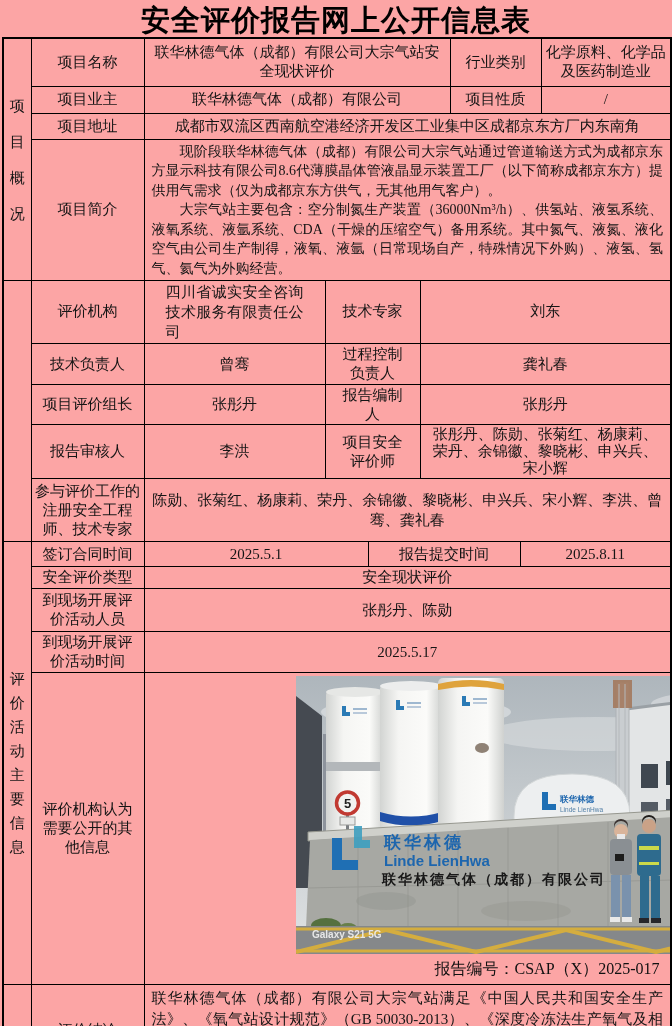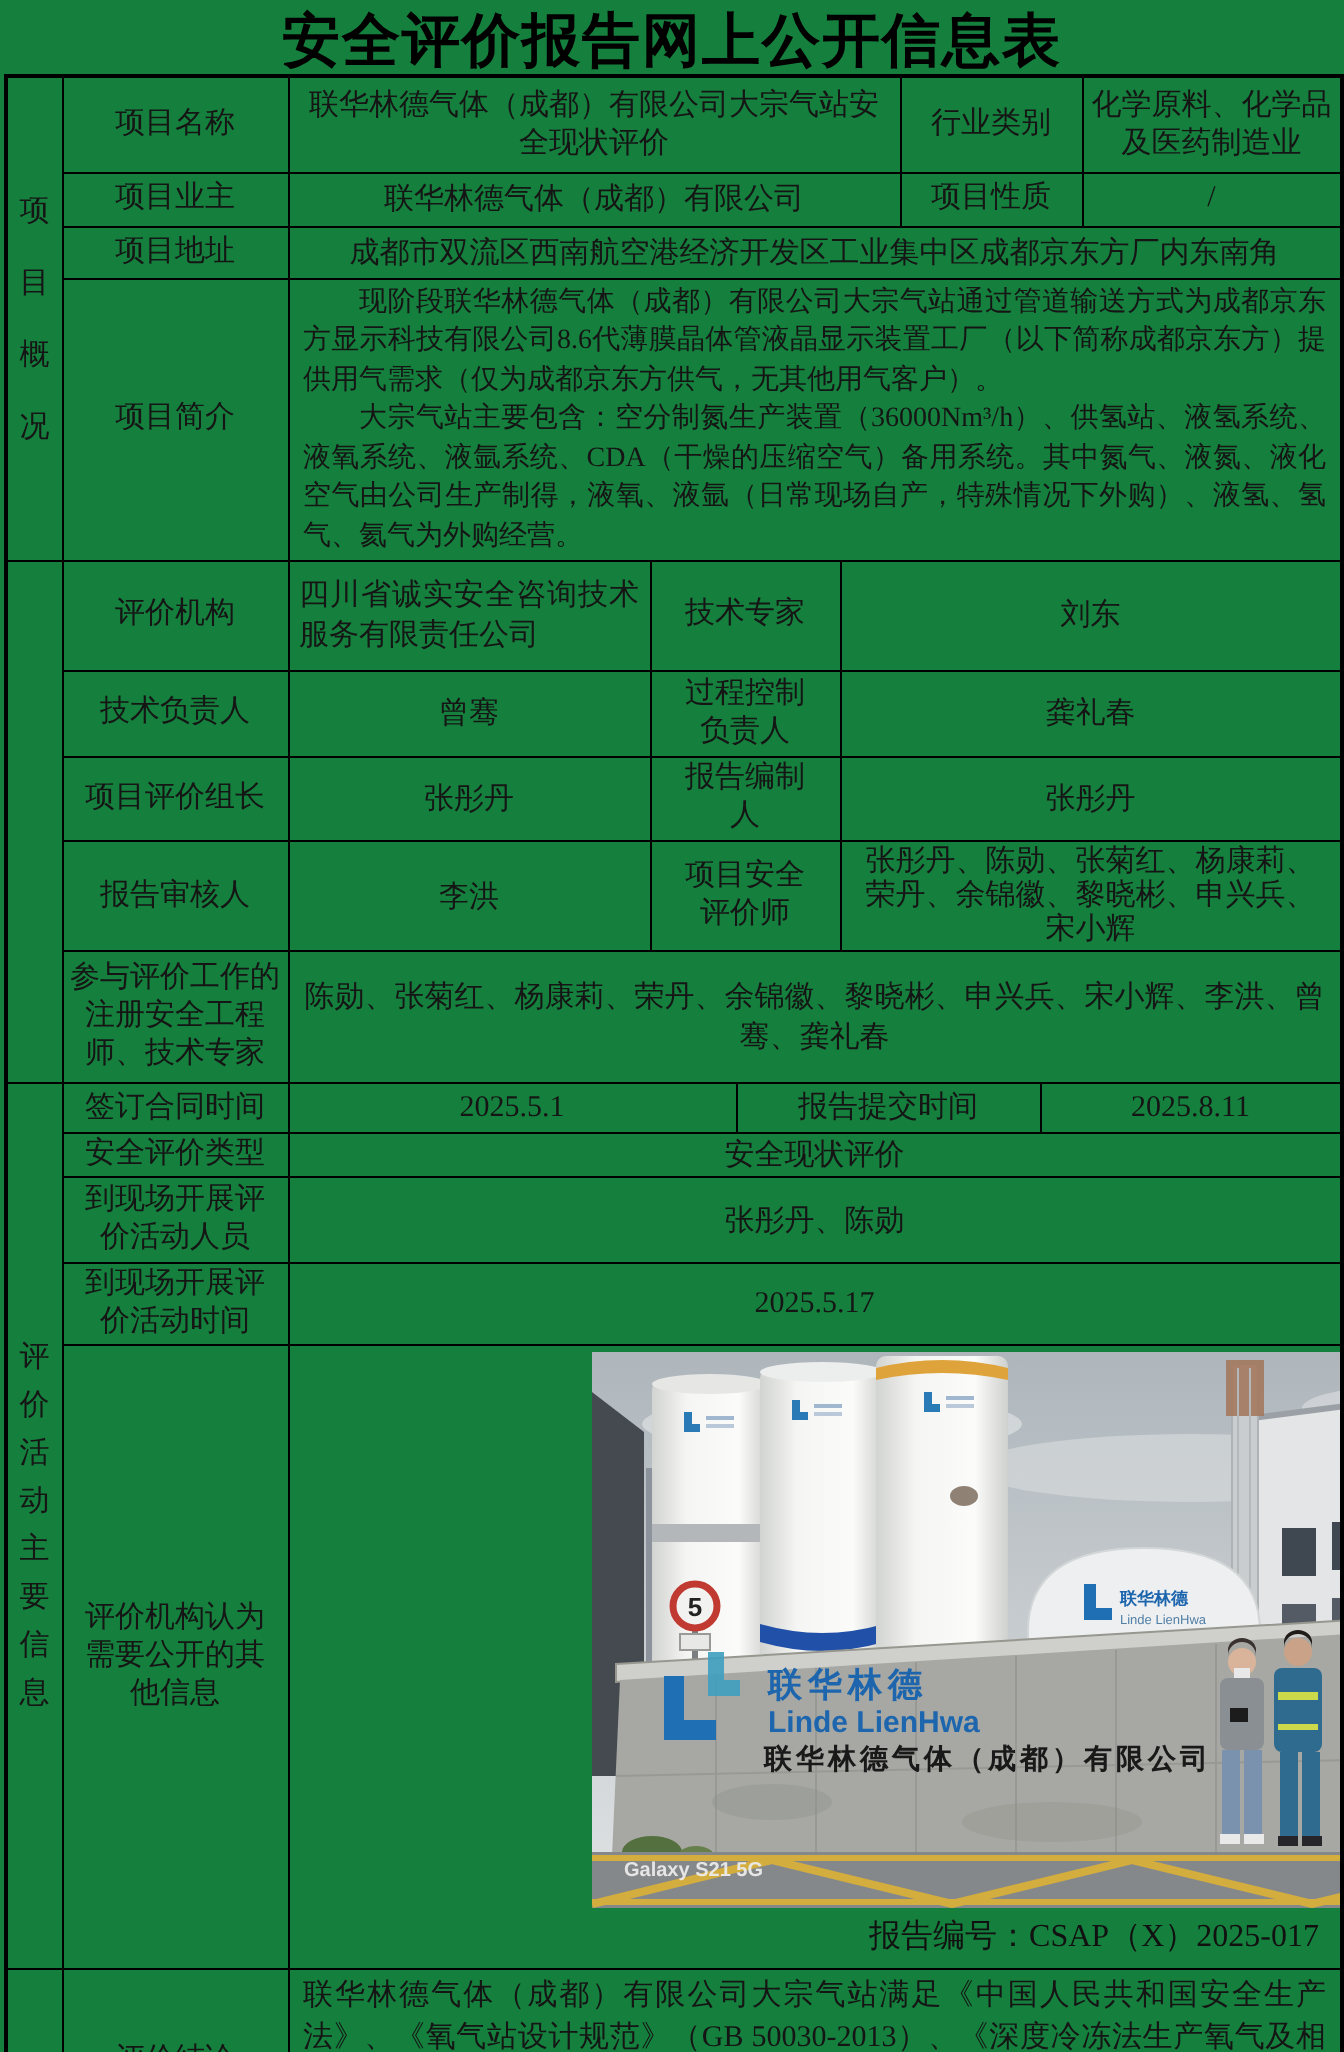--- a/index.html
+++ b/index.html
@@ -1,17 +1,17 @@
 <!DOCTYPE html>
 <html><head>
 <meta charset="utf-8">
 <style>
   html,body { margin:0; padding:0; background:#ffffff; }
   .page {
-    position:relative; width:672px; height:1026px; background:#15803d;
+    position:relative; width:672px; height:1026px; background:#fca5a5;
     font-family:"Liberation Serif","DejaVu Serif",serif; color:#151515;
     overflow:hidden;
   }
   .doc-title {
     margin:0; position:absolute; top:1px; left:0; width:672px;
     text-align:center; font-size:29px; font-weight:bold;
     font-family:"Liberation Sans","DejaVu Sans",sans-serif;
     letter-spacing:1px; color:#000;
   }
   table.form {
@@ -31,21 +31,21 @@
   td.sec3 .vtext { line-height:24px; }
   td.lab { padding:0 10px; line-height:19px; }
   td.lab.p2 { padding:0 2px;margin-top:12px; }
   td.just {
     text-align:justify; padding:2px 7px; line-height:19.5px; font-size:14px;
   }
   td.just p { margin:0; text-indent:2em; }
   td.concl { text-align:justify; padding:3px 7px; line-height:21px; font-size:15px; }
   td.tight { line-height:17px; padding:0 6px;margin-left:33px; }
   td.names2 { line-height:20px; padding:0 6px; }
-  td.agency { text-align:justify; padding:0 5px; line-height:20px; }
+  td.agency { text-align:justify; padding:0 21px; line-height:20px; }
   td.photo-cell { padding:0; vertical-align:top; }
   .photo-wrap { width:668px; height:311px; position:relative; }
   .photo-frame {
     position:absolute; left:151px; top:3px; width:503px; height:278px;
     background:#c4c9cc; overflow:hidden;
   }
   .photo-caption {
     position:absolute; left:151px; top:284px; width:503px;
     text-align:center; font-size:16px; line-height:24px; color:#111;
   }

